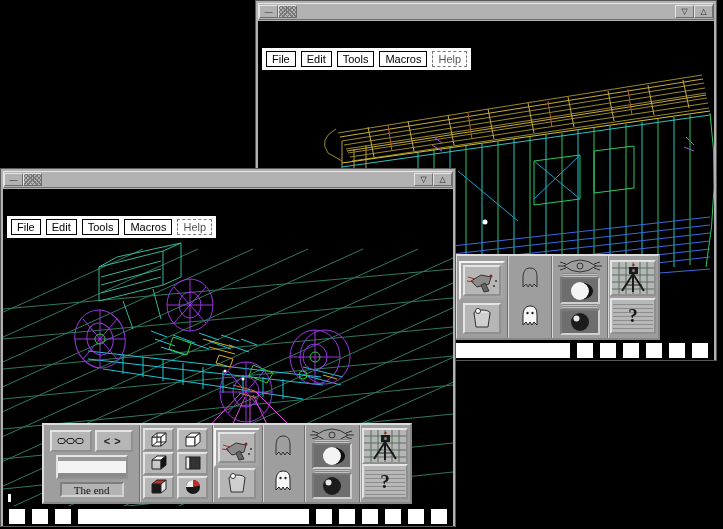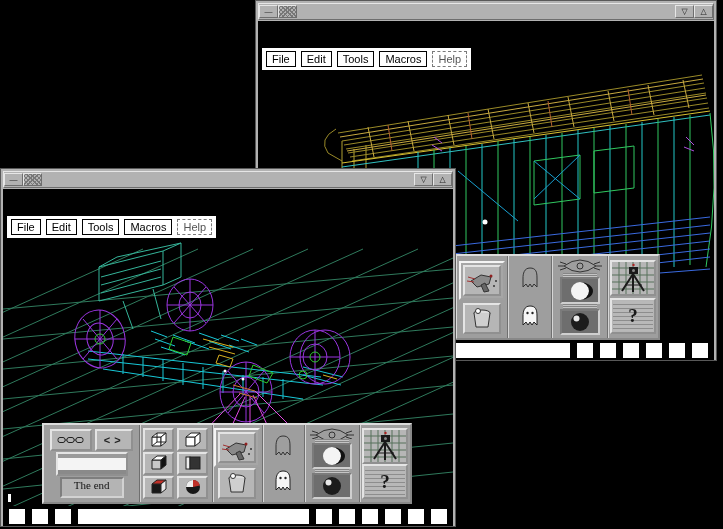--- a/index.html
+++ b/index.html
@@ -42,21 +42,21 @@
          box-sizing:border-box;z-index:4;}
   .psec{display:flex;flex-direction:column;align-items:center;justify-content:space-around;
         padding:3px 2px;box-sizing:border-box;}
   .psec + .psec{border-left:1px solid #6f6f6f;box-shadow:inset 1px 0 0 #d6d6d6;}
   .pbtn{background:#b6b6b6;border:2px outset #e4e4e4;display:flex;align-items:center;
         justify-content:center;box-sizing:border-box;}
   .hl{border:2px outset #f4f4f4;background:#a6a6a6;padding:2px;}
   .row{display:flex;gap:3px;align-items:center;}
   .bigbtn{width:72px;height:24px;border:2px outset #e4e4e4;box-sizing:border-box;
           background:linear-gradient(#9a9a9a 0 22%,#f4f4f4 22% 82%,#8a8a8a 82%);}
-  .endlbl{width:64px;height:21px;border:2px inset #d2d2d2;box-sizing:border-box;
+  .endlbl{width:64px;height:15px;border:2px inset #d2d2d2;box-sizing:border-box;
           background:#b4b4b4;font-family:"Liberation Serif",serif;font-size:11px;
           line-height:12px;text-align:center;color:#111;}
   .cubebtn{width:31px;height:23px;}
   .toolbtn{width:38px;height:31px;}
   .ridges{width:34px;height:5px;
           background:repeating-linear-gradient(180deg,#858585 0 1px,#c4c4c4 1px 2px);}
   .spherebtn{width:40px;height:27px;background:#6e6e6e;border:2px inset #cfcfcf;}
   .bigtool{width:46px;height:36px;padding:0;}
   .qface{width:40px;height:30px;display:flex;align-items:center;justify-content:center;
          background:repeating-linear-gradient(180deg,#b8b8b8 0 3px,#8d8d8d 3px 4px);

